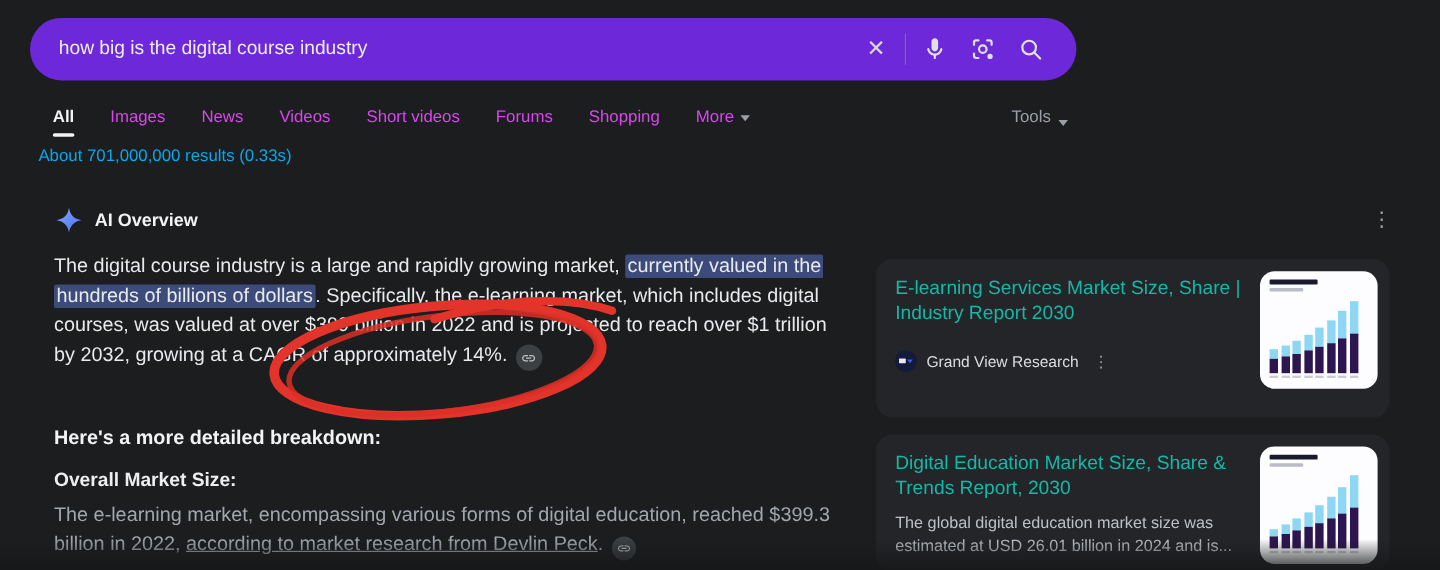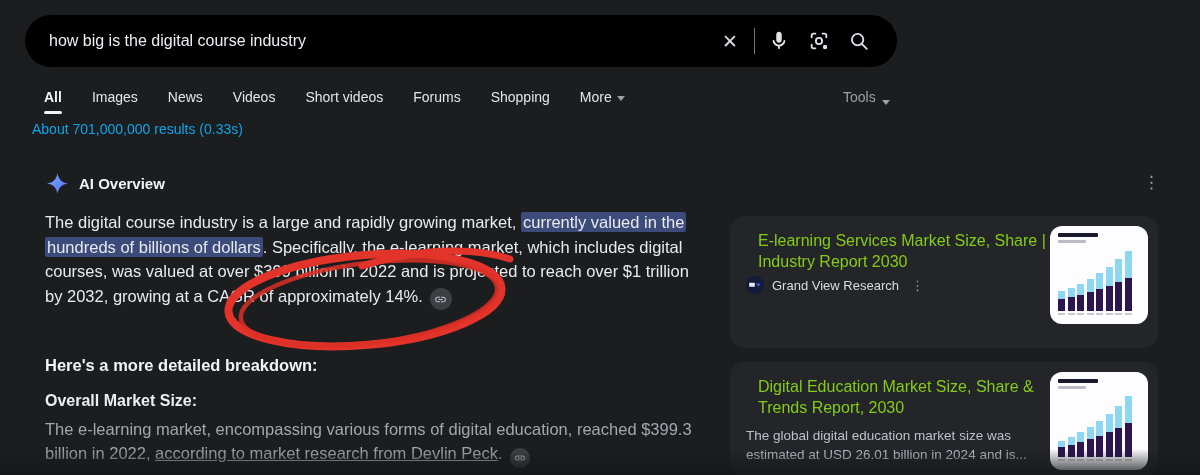--- a/index.html
+++ b/index.html
@@ -7,21 +7,21 @@
   body {
     background:#1c1d1f;
     font-family:"Liberation Sans", sans-serif;
     color:#e8eaed;
     position:relative;
   }
 
   
   .searchbar {
     position:absolute; left:25px; top:15px; width:872px; height:52px;
-    background:#000000; border-radius:26px;
+    background:#6d28d9; border-radius:26px;
     display:flex; align-items:center;
   }
   .search-query {
     flex:1; padding-left:24px; font-size:16px; color:#eceef0;
     white-space:nowrap; overflow:hidden;
   }
   .search-icons { display:flex; align-items:center; gap:0; padding-right:18px; }
   .sicon-btn {
     width:40px; height:40px; display:flex; align-items:center; justify-content:center;
     cursor:pointer; flex:0 0 auto;
@@ -29,21 +29,21 @@
   .clear-x { font-size:19px; color:#d7d9dc; line-height:1; }
   .vdivider { width:1px; height:26px; background:#70747a; margin:0 4px; }
   .sicon-btn svg { display:block; }
 
   
   .tabs-row {
     position:absolute; left:44px; top:84px; width:1156px; height:34px;
     display:flex; align-items:flex-start; font-size:14px;
   }
   .tab {
-    color:#e5e5e5; margin-right:30px; position:relative; padding-top:5px;
+    color:#d946ef; margin-right:30px; position:relative; padding-top:5px;
     cursor:pointer; display:flex; align-items:center; gap:5px; white-space:nowrap;
   }
   .tab.active { color:#f1f3f4; font-weight:bold;text-align:center; }
   .tab.active .tab-underline {
     position:absolute; left:0; bottom:-9px; height:3px; width:100%;
     background:#f1f3f4; border-radius:2px;
   }
   .chev {
     width:0; height:0; border-left:4px solid transparent; border-right:4px solid transparent;
     border-top:5px solid #9aa0a6; display:inline-block; margin-top:2px;
@@ -82,23 +82,23 @@
   }
   .detail-link { text-decoration:underline; color:#a2a7ad; cursor:pointer; }
   .link-pill.small { width:20px; height:20px; vertical-align:-5px; }
 
   
   .cards-col { position:absolute; left:730px; top:216px; width:428px; }
   .card {
     background:#242528; border-radius:14px; padding:14px 14px 12px 16px;
     position:relative; margin-bottom:14px; min-height:132px; cursor:pointer;
   }
-  .card-title { font-size:16px; line-height:21px; color:#84cc16; width:295px;margin-left:12px; }
+  .card-title { font-size:16px; line-height:21px; color:#14b8a6; width:295px; }
   .card-desc { font-size:13.5px; line-height:19px; color:#bdc1c6; width:300px; margin-top:8px; }
-  .card-source { display:flex; align-items:center; gap:8px; margin-top:4px; }
+  .card-source { display:flex; align-items:center; gap:8px; margin-top:20px; }
   .source-name { font-size:13px; color:#dadce0; }
   .kebab-sm { font-size:13px; color:#9aa0a6; line-height:1; margin-left:4px; cursor:pointer; letter-spacing:0;}
   .thumb {
     position:absolute; right:10px; top:10px; width:98px; height:98px;
     background:#fdfdff; border-radius:12px; padding:7px 7px 6px 8px; overflow:hidden;
   }
   .thumb-title { width:40px; height:4px; background:#1a1a2e; border-radius:1px; margin-bottom:3px; }
   .thumb-sub { width:28px; height:2.5px; background:#b9bcc4; border-radius:1px; margin-bottom:6px; }
   .thumb-chart { display:flex; align-items:flex-end; gap:2.5px; height:62px; }
   .tbar { width:7px; display:flex; flex-direction:column; justify-content:flex-end; }

